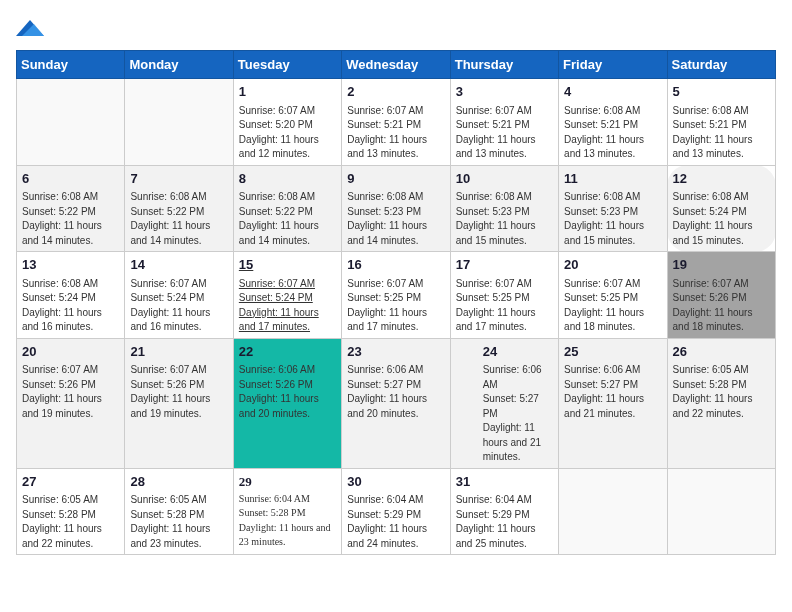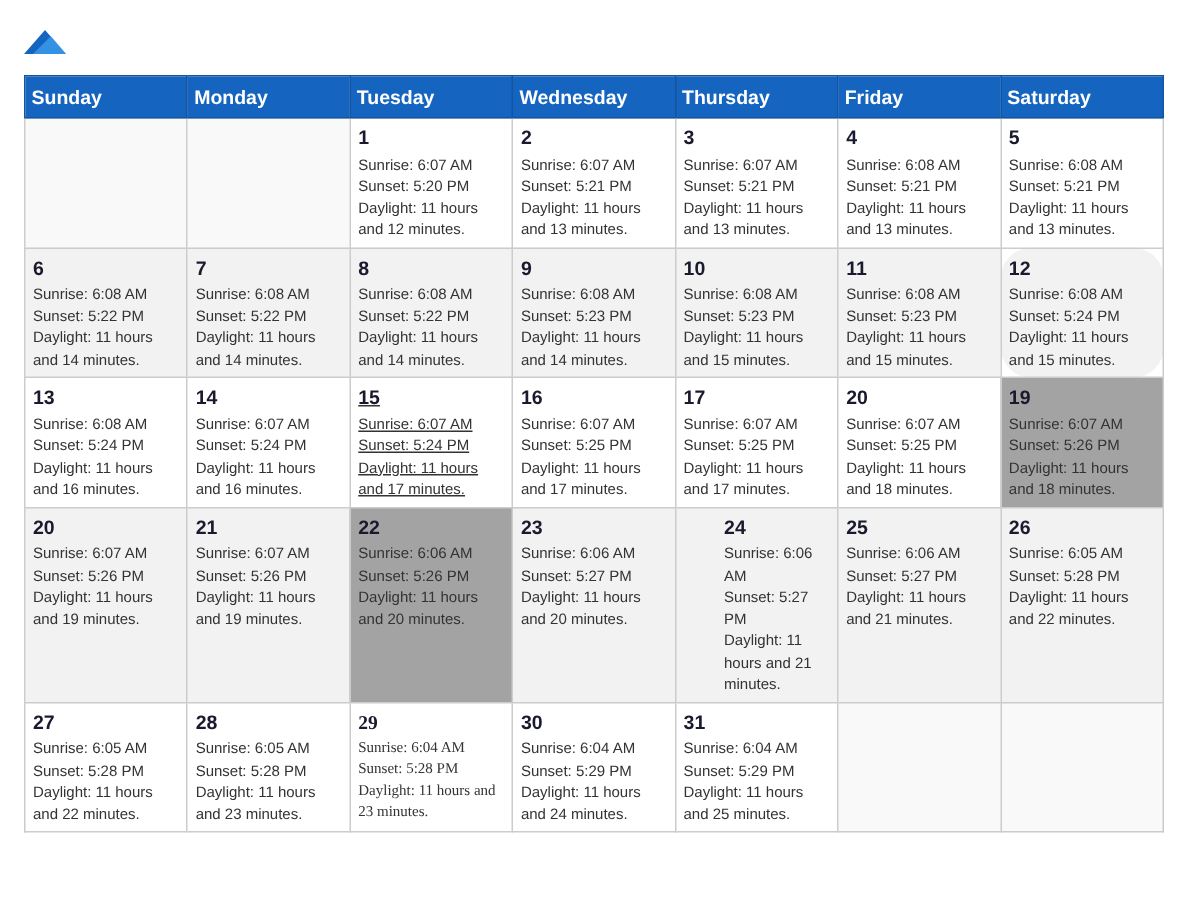--- a/index.html
+++ b/index.html
@@ -150,21 +150,21 @@
         <td style="background-color: rgb(255, 255, 255);"><span class="day-number">14</span><span class="day-info">Sunrise: 6:07 AM</span><br><span class="day-info">Sunset: 5:24 PM</span><br><span class="day-info">Daylight: 11 hours and 16 minutes.</span></td>
         <td style="background-color: rgb(255, 255, 255); text-decoration: underline;"><span class="day-number">15</span><span class="day-info">Sunrise: 6:07 AM</span><br><span class="day-info">Sunset: 5:24 PM</span><br><span class="day-info">Daylight: 11 hours and 17 minutes.</span></td>
         <td style="background-color: rgb(255, 255, 255);"><span class="day-number">16</span><span class="day-info">Sunrise: 6:07 AM</span><br><span class="day-info">Sunset: 5:25 PM</span><br><span class="day-info">Daylight: 11 hours and 17 minutes.</span></td>
         <td style="background-color: rgb(255, 255, 255);"><span class="day-number">17</span><span class="day-info">Sunrise: 6:07 AM</span><br><span class="day-info">Sunset: 5:25 PM</span><br><span class="day-info">Daylight: 11 hours and 17 minutes.</span></td>
         <td style="background-color: rgb(255, 255, 255);"><span class="day-number">20</span><span class="day-info">Sunrise: 6:07 AM</span><br><span class="day-info">Sunset: 5:25 PM</span><br><span class="day-info">Daylight: 11 hours and 18 minutes.</span></td>
         <td style="background-color: #a3a3a3; margin-top: 24px;"><span class="day-number">19</span><span class="day-info">Sunrise: 6:07 AM</span><br><span class="day-info">Sunset: 5:26 PM</span><br><span class="day-info">Daylight: 11 hours and 18 minutes.</span></td>
       </tr>
       <tr>
         <td style="background-color: rgb(242, 242, 242);"><span class="day-number">20</span><span class="day-info">Sunrise: 6:07 AM</span><br><span class="day-info">Sunset: 5:26 PM</span><br><span class="day-info">Daylight: 11 hours and 19 minutes.</span></td>
         <td style="background-color: rgb(242, 242, 242);"><span class="day-number">21</span><span class="day-info">Sunrise: 6:07 AM</span><br><span class="day-info">Sunset: 5:26 PM</span><br><span class="day-info">Daylight: 11 hours and 19 minutes.</span></td>
-        <td style="background-color: #a3a3a3; margin-left: 48px;"><span class="day-number">22</span><span class="day-info">Sunrise: 6:06 AM</span><br><span class="day-info">Sunset: 5:26 PM</span><br><span class="day-info">Daylight: 11 hours and 20 minutes.</span></td>
+        <td style="background-color: #14b8a6; margin-left: 48px;"><span class="day-number">22</span><span class="day-info">Sunrise: 6:06 AM</span><br><span class="day-info">Sunset: 5:26 PM</span><br><span class="day-info">Daylight: 11 hours and 20 minutes.</span></td>
         <td style="background-color: rgb(242, 242, 242);"><span class="day-number">23</span><span class="day-info">Sunrise: 6:06 AM</span><br><span class="day-info">Sunset: 5:27 PM</span><br><span class="day-info">Daylight: 11 hours and 20 minutes.</span></td>
         <td style="background-color: rgb(242, 242, 242); padding-left: 32px;"><span class="day-number">24</span><span class="day-info">Sunrise: 6:06 AM</span><br><span class="day-info">Sunset: 5:27 PM</span><br><span class="day-info">Daylight: 11 hours and 21 minutes.</span></td>
         <td style="background-color: rgb(242, 242, 242);"><span class="day-number">25</span><span class="day-info">Sunrise: 6:06 AM</span><br><span class="day-info">Sunset: 5:27 PM</span><br><span class="day-info">Daylight: 11 hours and 21 minutes.</span></td>
         <td style="background-color: rgb(242, 242, 242);"><span class="day-number">26</span><span class="day-info">Sunrise: 6:05 AM</span><br><span class="day-info">Sunset: 5:28 PM</span><br><span class="day-info">Daylight: 11 hours and 22 minutes.</span></td>
       </tr>
       <tr>
         <td style="background-color: rgb(255, 255, 255);"><span class="day-number">27</span><span class="day-info">Sunrise: 6:05 AM</span><br><span class="day-info">Sunset: 5:28 PM</span><br><span class="day-info">Daylight: 11 hours and 22 minutes.</span></td>
         <td style="background-color: rgb(255, 255, 255);"><span class="day-number">28</span><span class="day-info">Sunrise: 6:05 AM</span><br><span class="day-info">Sunset: 5:28 PM</span><br><span class="day-info">Daylight: 11 hours and 23 minutes.</span></td>
         <td style="background-color: rgb(255, 255, 255); font-family: Liberation Serif, serif;"><span class="day-number">29</span><span class="day-info">Sunrise: 6:04 AM</span><br><span class="day-info">Sunset: 5:28 PM</span><br><span class="day-info">Daylight: 11 hours and 23 minutes.</span></td>
         <td style="background-color: rgb(255, 255, 255);"><span class="day-number">30</span><span class="day-info">Sunrise: 6:04 AM</span><br><span class="day-info">Sunset: 5:29 PM</span><br><span class="day-info">Daylight: 11 hours and 24 minutes.</span></td>

